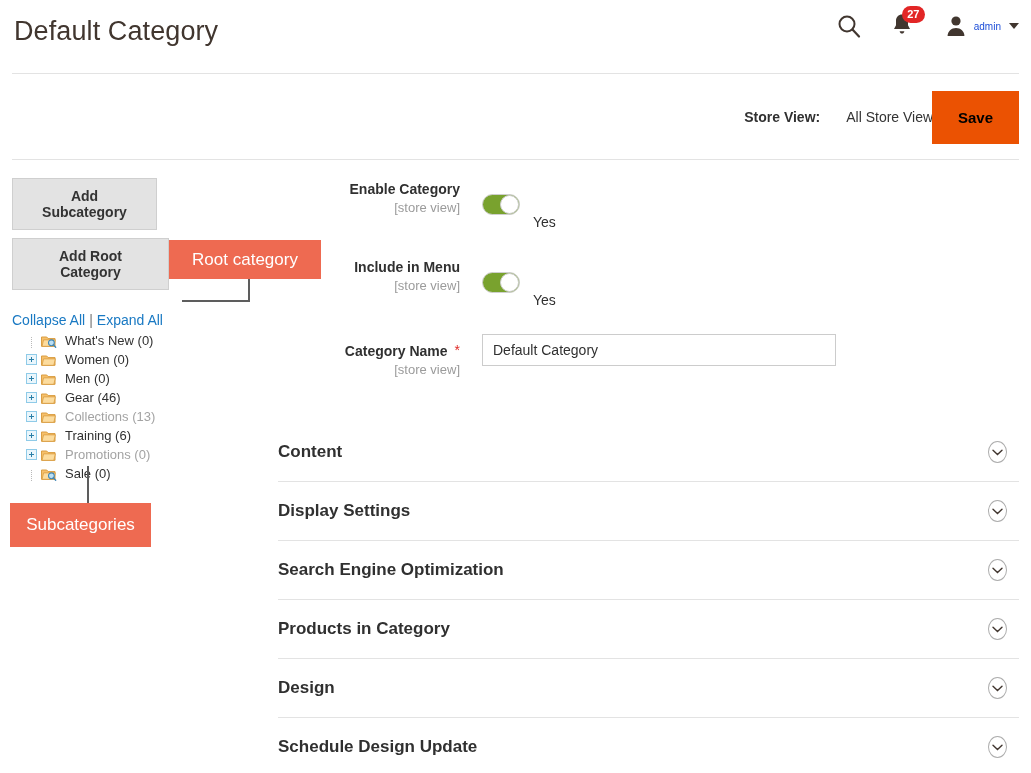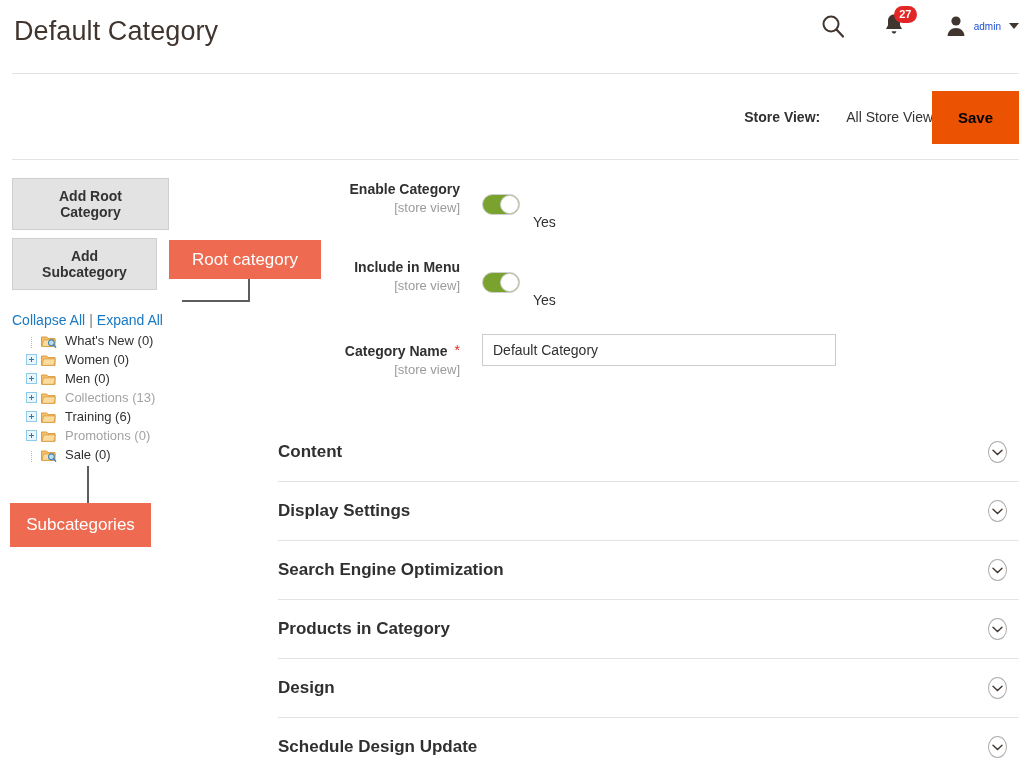--- a/index.html
+++ b/index.html
@@ -29,21 +29,21 @@
     font-weight: 400;
     color: #41362f;
     letter-spacing: .1px;
   }
   .header-tools {
     position: absolute;
     right: 0;
     top: 12px;
     display: flex;
     align-items: center;
-    gap: 36px;
+    gap: 28px;
   }
   .search-icon { width: 26px; height: 26px; display: block; cursor: pointer; }
   .notif-wrap { position: relative; width: 28px; height: 28px; cursor: pointer; }
   .bell-icon { width: 24px; height: 26px; display: block; }
   .notif-badge {
     position: absolute;
     top: -6px;
     left: 12px;
     min-width: 23px;
     height: 17px;
@@ -397,22 +397,22 @@
     <span class="sv-caret"></span>
   </span>
   <span class="help-icon">?</span>
   <button class="save-button">Save</button>
 </div>
 
 <div class="content-wrap">
 
   <div class="left-col">
 
+    <button class="tree-btn sub">Add Subcategory</button>
     <button class="tree-btn root">Add Root Category</button>
-    <button class="tree-btn sub">Add Subcategory</button>
 
     <div class="tree-links">
       <a>Collapse All</a><span class="sep">|</span><a>Expand All</a>
     </div>
 
     <div class="tree" id="tree">
         <div class="tree-node">
           <span class="indent" style="width: 14px; flex: 0 0 14px;"></span>
           <span class="expander-spacer"></span>
           <span style="display: flex; flex: 0 0 17px; margin-right: 4px;">
@@ -439,20 +439,31 @@
         <div class="tree-node">
           <span class="indent" style="width: 14px; flex: 0 0 14px;"></span>
           <span class="expander plus"></span>
           <span style="display: flex; flex: 0 0 17px; margin-right: 4px;">
             <svg class="folder-icon" viewBox="0 0 17 15">
               <path d="M1 3.2h5.6l1.5 1.7h7.4v8.3H1z" fill="#f6c06b" stroke="#d79a3c" stroke-width="1"></path>
               <path d="M3.2 6.3h12.6l-1.6 6.9H1.6z" fill="#fcdc9e" stroke="#d79a3c" stroke-width=".8"></path>
             </svg>
           </span>
           <span class="node-label">Men (0)</span>
+        </div>
+        <div class="tree-node">
+          <span class="indent" style="width: 14px; flex: 0 0 14px;"></span>
+          <span class="expander plus"></span>
+          <span style="display: flex; flex: 0 0 17px; margin-right: 4px;">
+            <svg class="folder-icon" viewBox="0 0 17 15">
+              <path d="M1 3.2h5.6l1.5 1.7h7.4v8.3H1z" fill="#f6c06b" stroke="#d79a3c" stroke-width="1"></path>
+              <path d="M3.2 6.3h12.6l-1.6 6.9H1.6z" fill="#fcdc9e" stroke="#d79a3c" stroke-width=".8"></path>
+            </svg>
+          </span>
+          <span class="node-label">Gear (46)</span>
         </div>
         <div class="tree-node">
           <span class="indent" style="width: 14px; flex: 0 0 14px;"></span>
           <span class="expander plus"></span>
           <span style="display: flex; flex: 0 0 17px; margin-right: 4px;">
             <svg class="folder-icon" viewBox="0 0 17 15">
               <path d="M1 3.2h5.6l1.5 1.7h7.4v8.3H1z" fill="#f6c06b" stroke="#d79a3c" stroke-width="1"></path>
               <path d="M3.2 6.3h12.6l-1.6 6.9H1.6z" fill="#fcdc9e" stroke="#d79a3c" stroke-width=".8"></path>
             </svg>
           </span>

